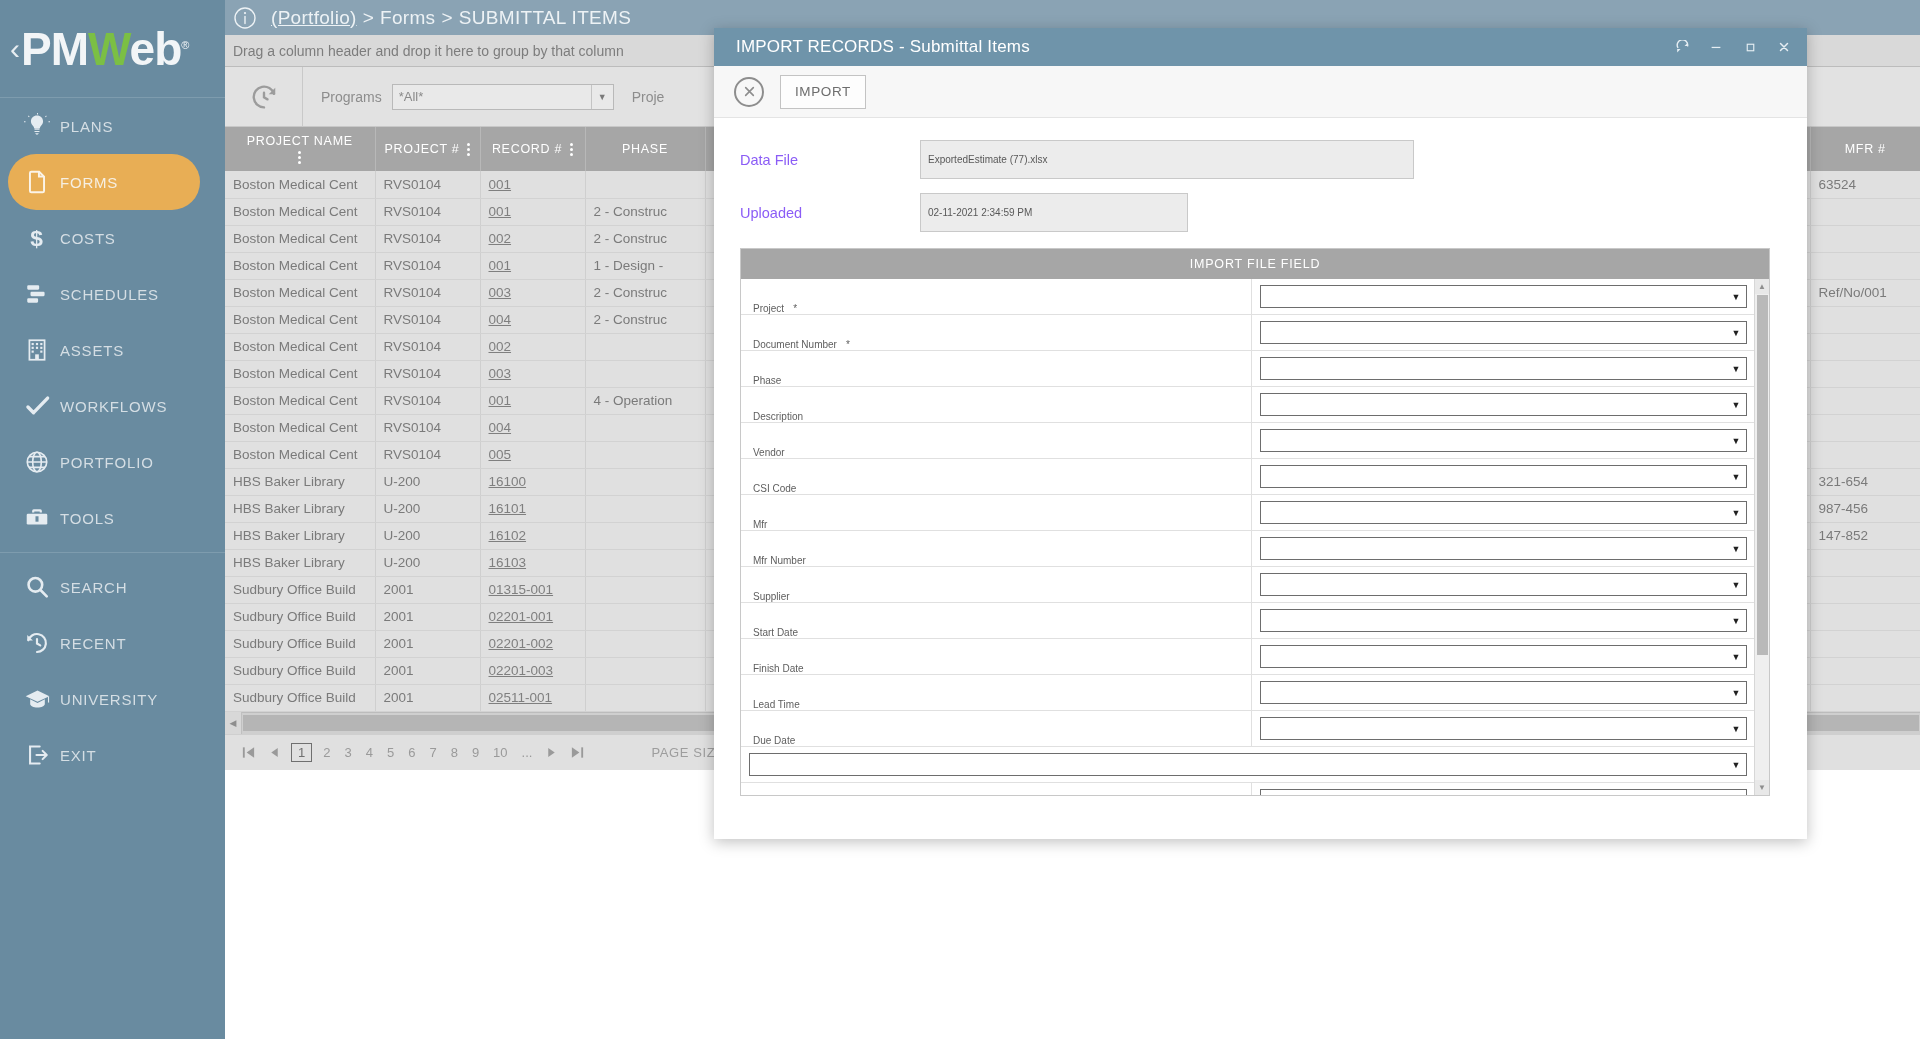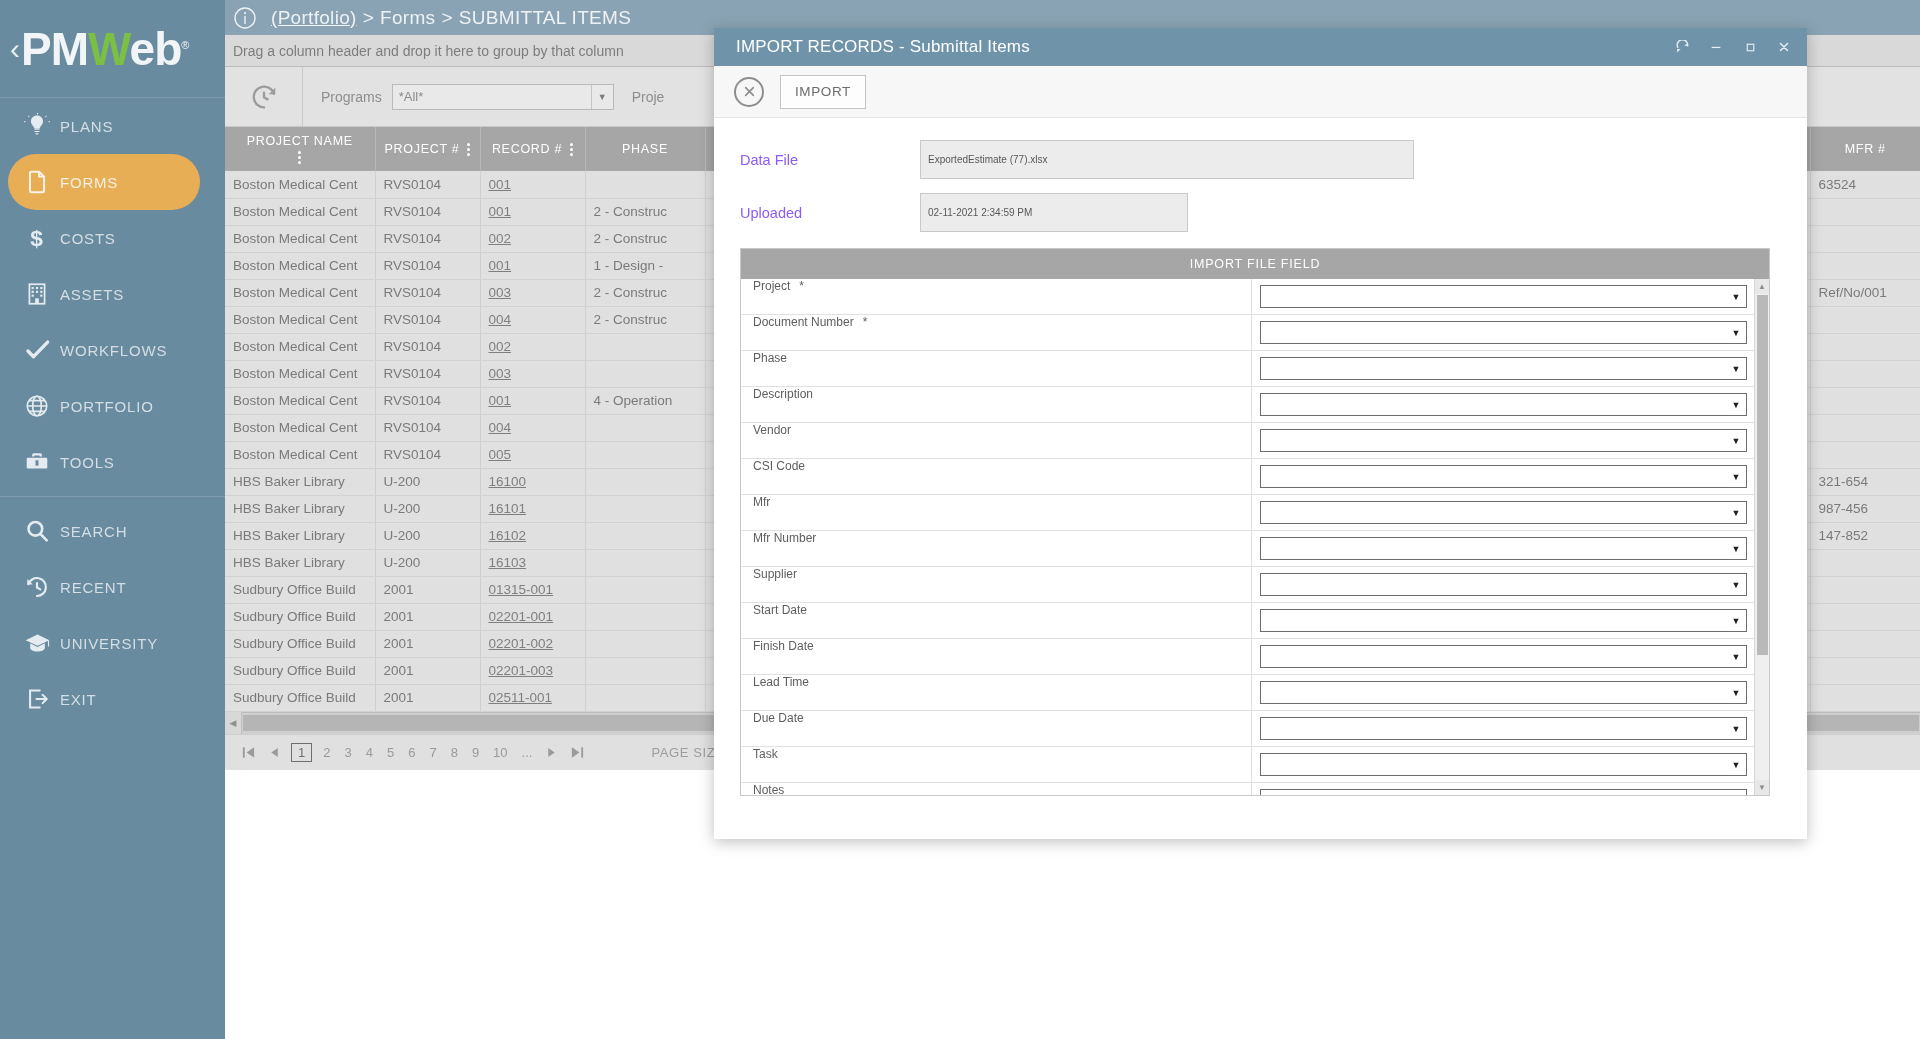--- a/index.html
+++ b/index.html
@@ -281,23 +281,23 @@
     height: 516px; overflow: hidden;
   }
   #mapbody { }
   .maprow {
     display: flex; height: 36px;
     border-bottom: 1px solid #e0e0e0;
     align-items: center;
   }
   .mapname {
     width: 511px; height: 100%;
-    display: flex; align-items: flex-start;
+    display: flex; align-items: flex-end;
     padding-left: 12px;
-    font-size: 12px; color: #5e5e5e;
+    font-size: 10px; color: #5e5e5e;
     border-right: 1px solid #e0e0e0;
   }
   .req { color: #5e5e5e; margin-left: 9px; }
   .mapsel-cell {
     flex: 1; display: flex; align-items: center;
     padding: 0 22px 0 8px;
     height: 100%;
   }
   .mapsel {
     width: 100%; height: 23px;
@@ -364,20 +364,30 @@
 
     <div class="nav-item">
       <span class="nav-ico">
         <svg width="26" height="26" viewBox="0 0 24 24" fill="currentColor">
             <text x="12" y="19.5" font-size="21" font-family="Liberation Sans, sans-serif" text-anchor="middle" font-weight="bold">$</text>
           </svg>
       </span>
       <span class="nav-lbl">COSTS</span>
     </div>
 
+    <div class="nav-item">
+      <span class="nav-ico">
+        <svg width="26" height="26" viewBox="0 0 24 24" fill="currentColor">
+            <rect x="3" y="4" width="11" height="4" rx="1"></rect>
+            <rect x="6" y="10" width="13" height="4" rx="1"></rect>
+            <rect x="3" y="16" width="10" height="4" rx="1"></rect>
+          </svg>
+      </span>
+      <span class="nav-lbl">SCHEDULES</span>
+    </div>
 
     <div class="nav-item">
       <span class="nav-ico">
         <svg width="26" height="26" viewBox="0 0 24 24" fill="none" stroke="currentColor" stroke-width="1.6">
             <rect x="5" y="3" width="14" height="18"></rect>
             <g fill="currentColor" stroke="none">
               <rect x="7" y="5.5" width="2" height="2"></rect>
               <rect x="11" y="5.5" width="2" height="2"></rect>
               <rect x="15" y="5.5" width="2" height="2"></rect>
               <rect x="7" y="9" width="2" height="2"></rect>
@@ -998,23 +1008,20 @@
                   <span>Due Date</span>
                 </div>
                 <div class="mapsel-cell">
                   <div class="mapsel">
                     <span style="padding-left: 6px; font-size: 13px; color: rgb(68, 68, 68);"></span>
                     <span class="msarrow">▼</span>
                   </div>
                 </div>
               </div>
               <div class="maprow">
-                <div class="mapname">
-                  <span>Task</span>
-                </div>
                 <div class="mapsel-cell">
                   <div class="mapsel">
                     <span style="padding-left: 6px; font-size: 13px; color: rgb(68, 68, 68);"></span>
                     <span class="msarrow">▼</span>
                   </div>
                 </div>
               </div>
               <div class="maprow">
                 <div class="mapname">
                   <span>Notes</span>

